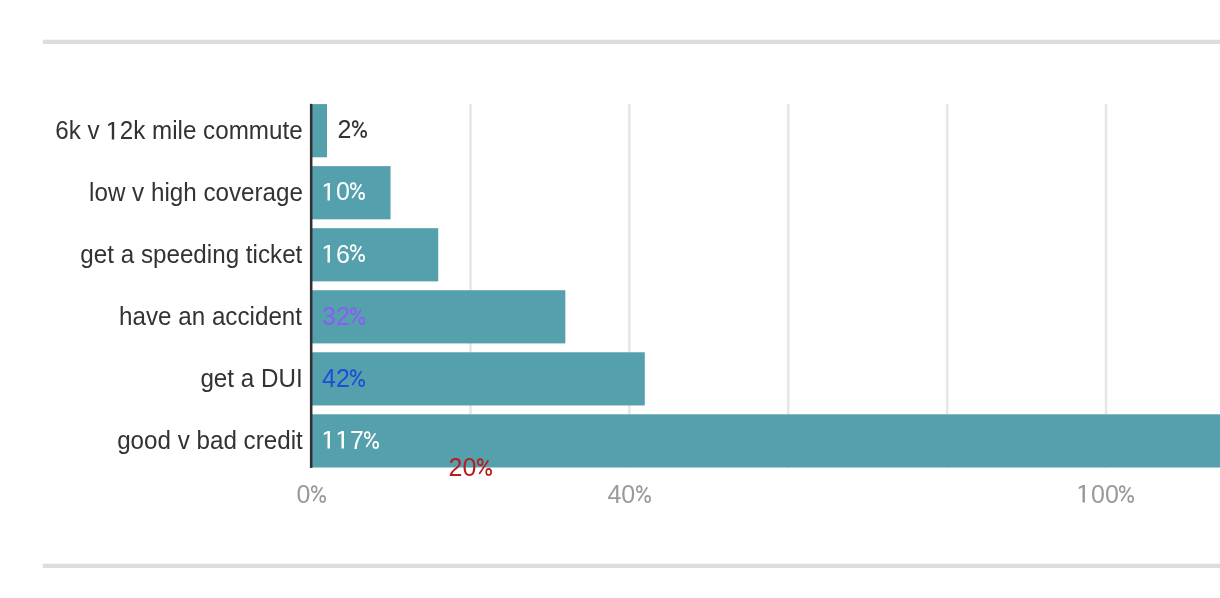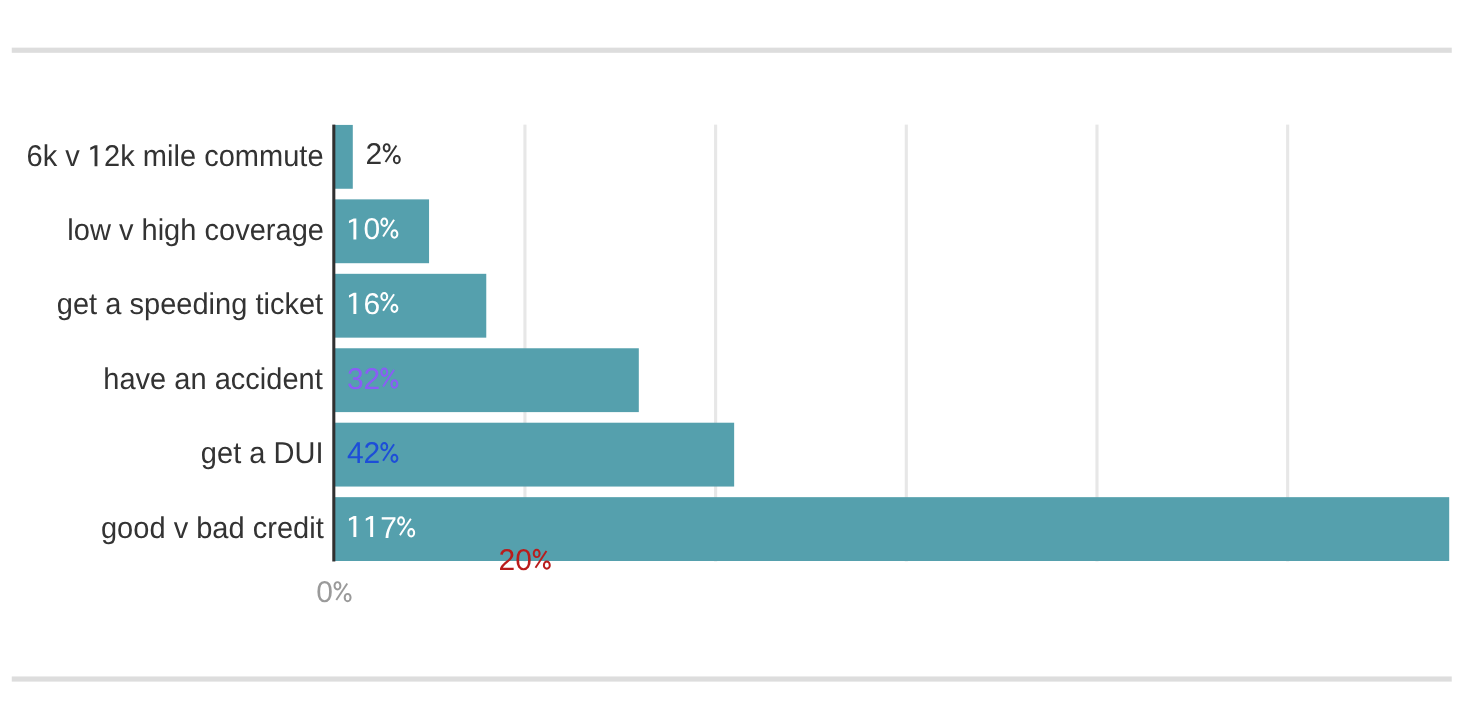--- a/index.html
+++ b/index.html
@@ -1,18 +1,18 @@
 <!DOCTYPE html>
 <html><head>
 <meta charset="utf-8">
 <style>
   html,body{margin:0;padding:0;background:#ffffff;}
   body{width:1220px;height:598px;overflow:hidden;
        font-family:"Liberation Sans",sans-serif;}
-  .page{position:relative;width:1006px;height:598px;background:#ffffff;}
+  .page{position:relative;width:1006px;height:598px;background:#ffffff;margin-left:33px;}
 
   .plot{position:absolute;left:0;top:0;width:1220px;height:598px;
         shape-rendering:geometricPrecision;}
   .textlayer{position:absolute;left:0;top:0;width:1220px;height:598px;}
 
   .txt{position:absolute;white-space:nowrap;line-height:1;
        transform:translateZ(0);-webkit-font-smoothing:antialiased;}
   .catlabel{font-size:25px;text-align:right;
             transform-origin:100% 50%;transform:scaleX(0.968) translateZ(0);}
   .vallabel{font-size:25px;transform-origin:0% 50%;}
@@ -95,14 +95,26 @@
       <div class="txt ticklabel" style="left:178.55px;width:200px;top:481.6px;color:#9a9a9a">0<span class="pc"><svg viewBox="0 0 15 17.9" preserveAspectRatio="none" aria-hidden="true">
             <ellipse cx="3.15" cy="4.15" rx="2.40" ry="3.05" fill="none" stroke="currentColor" stroke-width="1.62"></ellipse>
             <ellipse cx="11.4" cy="13.85" rx="2.40" ry="3.05" fill="none" stroke="currentColor" stroke-width="1.62"></ellipse>
             <line x1="2.2" y1="15.9" x2="11.1" y2="2.2" stroke="currentColor" stroke-width="1.55"></line>
           </svg></span></div>
       <div class="txt ticklabel" style="left:337.45px;width:200px;top:455px;color:#b91c1c">20<span class="pc"><svg viewBox="0 0 15 17.9" preserveAspectRatio="none" aria-hidden="true">
             <ellipse cx="3.15" cy="4.15" rx="2.40" ry="3.05" fill="none" stroke="currentColor" stroke-width="1.62"></ellipse>
             <ellipse cx="11.4" cy="13.85" rx="2.40" ry="3.05" fill="none" stroke="currentColor" stroke-width="1.62"></ellipse>
             <line x1="2.2" y1="15.9" x2="11.1" y2="2.2" stroke="currentColor" stroke-width="1.55"></line>
           </svg></span></div>
+      <div class="txt ticklabel" style="left:496.35px;width:200px;top:481.6px;color:#9a9a9a">40<span class="pc"><svg viewBox="0 0 15 17.9" preserveAspectRatio="none" aria-hidden="true">
+            <ellipse cx="3.15" cy="4.15" rx="2.40" ry="3.05" fill="none" stroke="currentColor" stroke-width="1.62"></ellipse>
+            <ellipse cx="11.4" cy="13.85" rx="2.40" ry="3.05" fill="none" stroke="currentColor" stroke-width="1.62"></ellipse>
+            <line x1="2.2" y1="15.9" x2="11.1" y2="2.2" stroke="currentColor" stroke-width="1.55"></line>
+          </svg></span></div>
+      <div class="txt ticklabel" style="left:973.05px;width:200px;top:481.6px;color:#9a9a9a"><span class="one"><svg viewBox="0 0 13.902 17.2" preserveAspectRatio="none" aria-hidden="true">
+            <path d="M5.50 17.2 L5.50 2.30 L1.80 4.05 L1.80 1.95 L5.80 0 L7.95 0 L7.95 17.2 Z" fill="currentColor"></path>
+          </svg></span>00<span class="pc"><svg viewBox="0 0 15 17.9" preserveAspectRatio="none" aria-hidden="true">
+            <ellipse cx="3.15" cy="4.15" rx="2.40" ry="3.05" fill="none" stroke="currentColor" stroke-width="1.62"></ellipse>
+            <ellipse cx="11.4" cy="13.85" rx="2.40" ry="3.05" fill="none" stroke="currentColor" stroke-width="1.62"></ellipse>
+            <line x1="2.2" y1="15.9" x2="11.1" y2="2.2" stroke="currentColor" stroke-width="1.55"></line>
+          </svg></span></div>
     </div>
 </div>
 
 </body></html>

